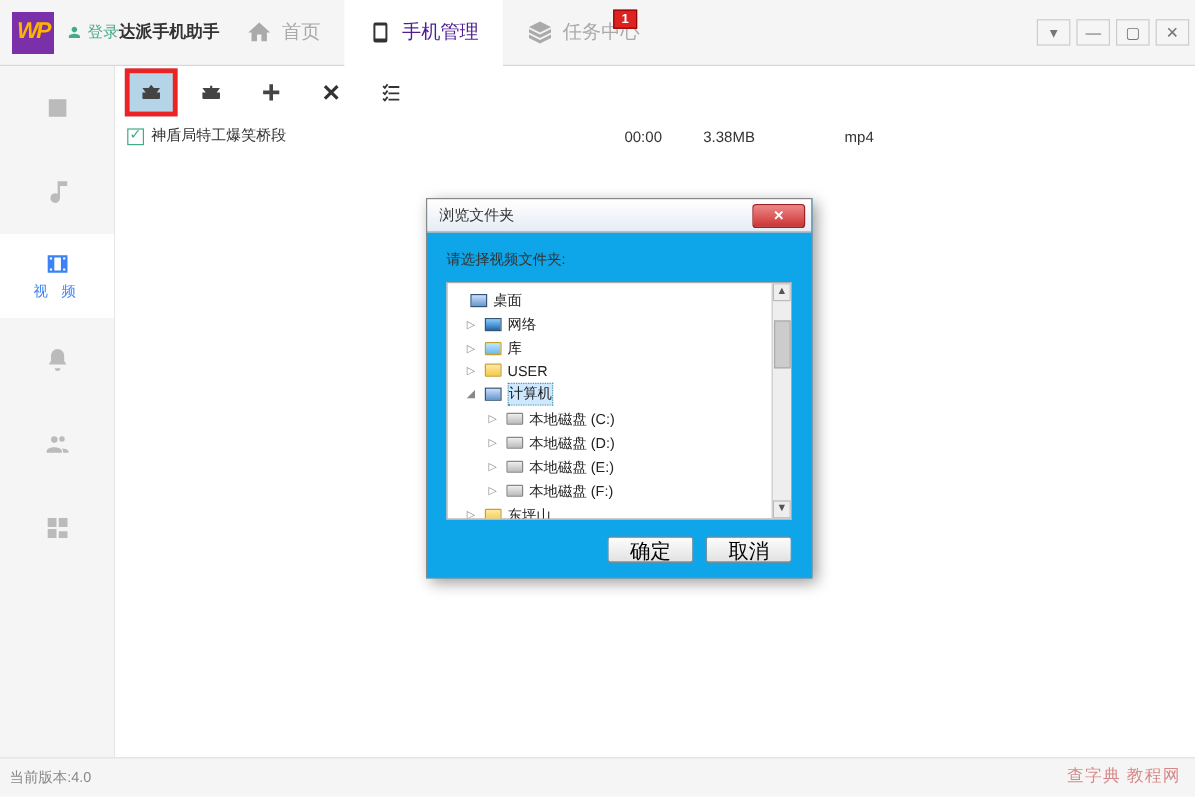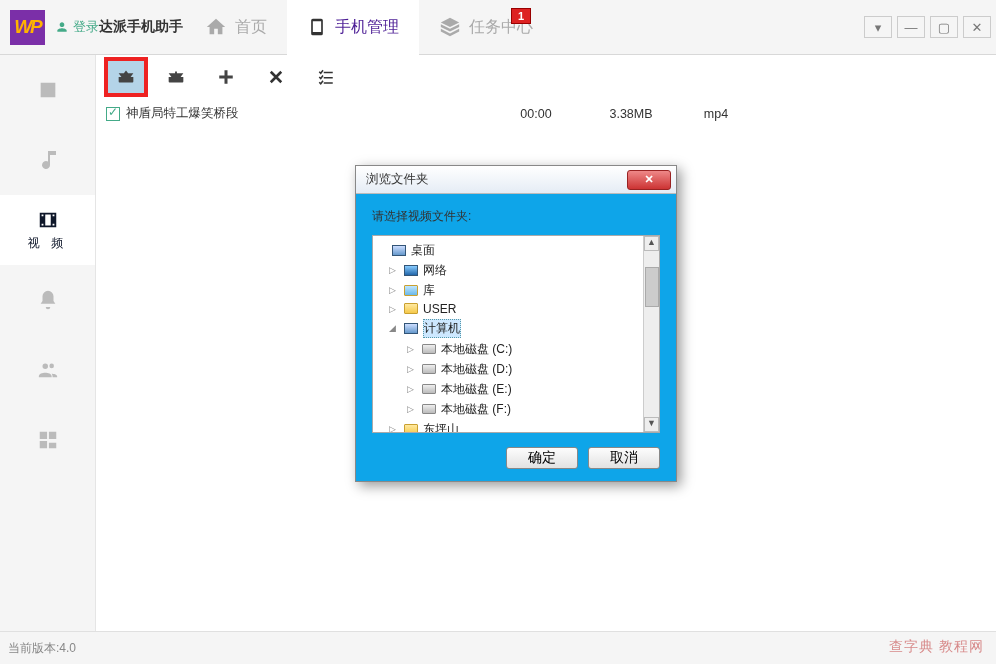--- a/index.html
+++ b/index.html
@@ -20,37 +20,37 @@
 .tab.active svg { fill: #333; }
 .badge { position: absolute; top: 8px; right: 22px; width: 20px; height: 16px; background: #d22; color: #fff; border: 1px solid #900; font-size: 11px; display: flex; align-items: center; justify-content: center; font-weight: bold; }
 
 .window-ctrl { margin-left: auto; display: flex; padding-right: 5px; }
 .wctrl { width: 28px; height: 22px; border: 1px solid #ccc; margin-left: 5px; display: flex; align-items: center; justify-content: center; color: #777; font-size: 13px; background: #f5f5f5; }
 
 
 .main { display: flex; height: 576px; }
 .sidebar { width: 96px; background: #f5f5f5; border-right: 1px solid #e5e5e5; display: flex; flex-direction: column; }
 .side-item { height: 70px; display: flex; flex-direction: column; align-items: center; justify-content: center; color: #bbb; }
-.side-item.active { background: #fff; color: #0f172a; }
+.side-item.active { background: #fff; color: #3b82f6; }
 .side-item svg { fill: currentColor; }
 .side-item .lbl { font-size: 12px; letter-spacing: 4px; margin-top: 4px; }
 
 .content { flex: 1; background: #fff; }
 .toolbar { height: 44px; display: flex; align-items: center; padding-left: 8px; }
 .tbtn { width: 44px; height: 40px; display: flex; align-items: center; justify-content: center; margin-right: 6px; color: #333; }
 .tbtn.hl { border: 4px solid #e22; background: #b4d4e8; }
 .tbtn svg { fill: #444; }
 
 .list { padding: 2px 0 0 4px; }
 .row { display: flex; align-items: center; font-size: 12.5px; color: #333; height: 25px; }
 .row .chk { width: 14px; height: 14px; border: 1px solid #4a8; margin: 0 6px; position: relative; }
 .row .chk::after { content: "✓"; color: #4a8; font-size: 12px; position: absolute; top: -3px; left: 1px; }
 .row .name { flex: 0 0 360px; }
 .row .dur { flex: 0 0 100px; text-align: center; }
-.row .size { flex: 0 0 90px; text-align: center; }
+.row .size { flex: 0 0 90px; }
 .row .fmt { flex: 0 0 80px; text-align: center; }
 
 
 .status { position: absolute; bottom: 0; left: 0; right: 0; height: 33px; background: #f5f5f5; border-top: 1px solid #e0e0e0; display: flex; align-items: center; padding-left: 8px; font-size: 12px; color: #888; }
 .watermark { position: absolute; right: 12px; bottom: 8px; color: #b91c1c; font-size: 14px; letter-spacing: 1px; opacity: .5; }
 
 
 .dialog { position: absolute; left: 339px; top: 165px; width: 322px; background: #0ea5e9; border: 1px solid #888; box-shadow: 4px 4px 12px rgba(0,0,0,.4); margin-left: 16px; }
 .dlg-title { height: 28px; background: linear-gradient(#fff, #e5ecf5); display: flex; align-items: center; padding-left: 10px; font-size: 12.5px; color: #333; border-bottom: 1px solid #bbb; }
 .dlg-title .close { margin-left: auto; width: 44px; height: 20px; background: linear-gradient(#e88, #c33); border: 1px solid #922; border-radius: 3px; color: #fff; display: flex; align-items: center; justify-content: center; margin-right: 5px; font-size: 11px; font-weight: bold; }
@@ -62,21 +62,21 @@
 .tree .sb-arr { height: 15px; text-align: center; font-size: 9px; color: #555; border: 1px solid #bbb; }
 .tree ul { list-style: none; }
 .tree li { padding: 1.5px 0 1.5px 14px; display: flex; align-items: center; white-space: nowrap; }
 .tree li .exp { width: 10px; color: #888; font-size: 9px; display: inline-block; }
 .tree li .ico { width: 16px; height: 14px; margin: 0 4px; display: inline-flex; align-items: center; justify-content: center; }
 .tree li.selected > .txt { background: #cde8ff; border: 1px dotted #59a; }
 .folder-ico { background: linear-gradient(#ffe9a0, #f5c94b); border: 1px solid #c9a030; border-radius: 1px; width: 14px; height: 11px; }
 .drive-ico { background: linear-gradient(#eee, #bbb); border: 1px solid #888; border-radius: 1px; width: 14px; height: 10px; }
 .comp-ico { background: linear-gradient(#cdf, #69c); border: 1px solid #357; width: 14px; height: 11px; }
 .dlg-btns { display: flex; justify-content: flex-end; margin-top: 14px; gap: 10px; }
-.dlg-btn { width: 72px; height: 22px; font-size: 14px; background: linear-gradient(#fdfdfd, #e2e2e2); border: 1px solid #888; border-radius: 3px; }
+.dlg-btn { width: 72px; height: 22px; font-size: 17px; background: linear-gradient(#fdfdfd, #e2e2e2); border: 1px solid #888; border-radius: 3px; }
 
 svg { display: block; }
 </style>
 </head>
 <body>
 
 <div class="header">
   <div class="logo">WP</div>
   <div class="login-area">
     <div class="login">

